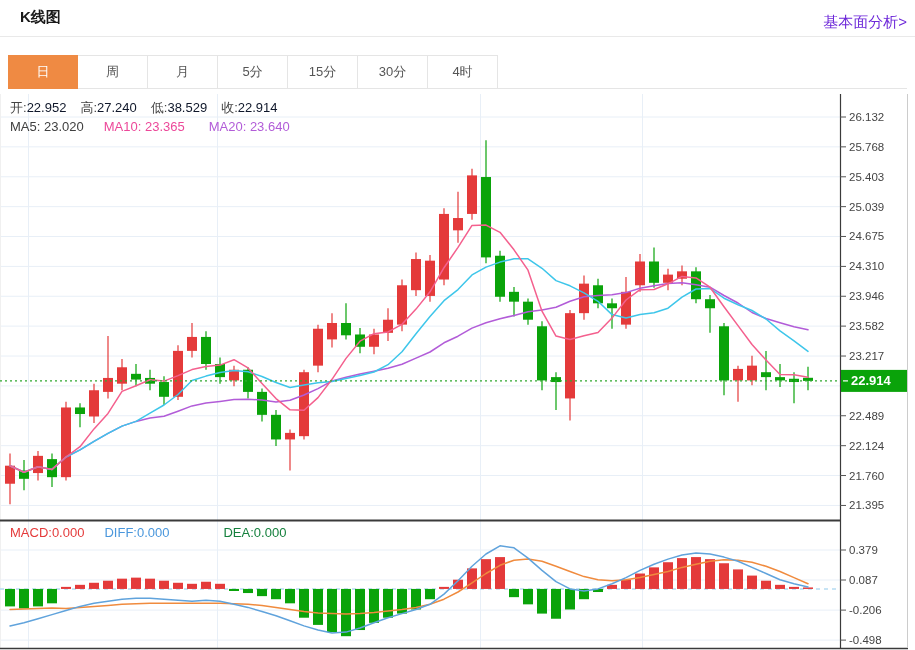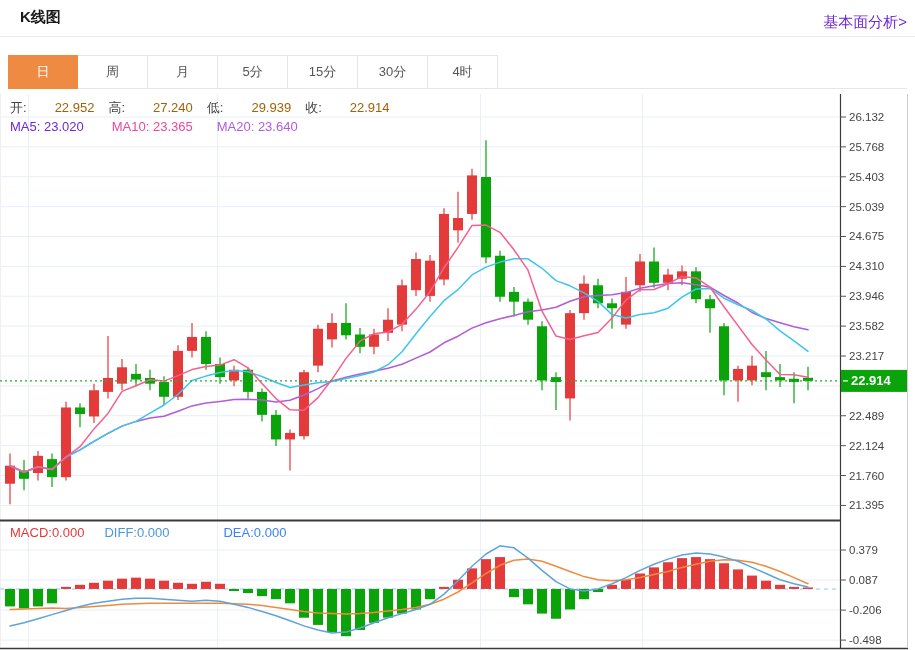--- a/index.html
+++ b/index.html
@@ -12,27 +12,27 @@
   .tabs{position:absolute;left:8px;top:55px;width:899px;height:34px;display:flex;}
   .tab{width:70px;box-sizing:border-box;border:1px solid #e5e5e5;border-left:none;display:flex;align-items:center;justify-content:center;font-size:13px;color:#555;background:#fff;cursor:pointer;}
   .tab.first{border-left:1px solid #e5e5e5;}
   .tab.active{background:#ef8a43;border-color:#ef8a43;color:#fff;}
   .tabs-filler{flex:1;border-bottom:1px solid #e5e5e5;}
   .legend{position:absolute;left:10px;font-size:13px;white-space:nowrap;}
   .legend-ohlc{top:99px;}
   .legend-ma{top:119px;}
   .legend-macd{top:525px;}
   .lab{color:#444;}
-  .val-green{color:#a16207;margin-right:14px;margin-left:28px;}
-  .ma5-t{color:#6d28d9;margin-right:28px;}
+  .val-green{color:#0f172a;margin-right:14px;}
+  .ma5-t{color:#404040;margin-right:20px;}
   .ma10-t{color:#ec4899;margin-right:24px;}
   .ma20-t{color:#b25cd8;}
   .macd-t{color:#e43a3a;margin-right:20px;}
   .diff-t{color:#4a97dc;margin-right:18px;margin-top:8px;}
-  .dea-t{color:#3b82f6;padding-left:36px;}
+  .dea-t{color:#15803d;padding-left:36px;}
 </style>
 </head>
 <body>
 
 <div class="stage">
   <svg id="chart" width="915" height="650">
       <g>
         <line x1="0" y1="117" x2="840" y2="117" stroke="#e8eff7" stroke-width="1"></line>
         <line x1="0" y1="146.85" x2="840" y2="146.85" stroke="#e8eff7" stroke-width="1"></line>
         <line x1="0" y1="176.7820054945056" x2="840" y2="176.7820054945056" stroke="#e8eff7" stroke-width="1"></line>
@@ -300,21 +300,21 @@
       <div class="tab">周</div>
       <div class="tab">月</div>
       <div class="tab">5分</div>
       <div class="tab">15分</div>
       <div class="tab">30分</div>
       <div class="tab">4时</div>
       <div class="tabs-filler"></div>
     </div>
 
   <div class="legend legend-ohlc">
-    <span class="lab">开:</span><span class="val-green">22.952</span><span class="lab">高:</span><span class="val-green">27.240</span><span class="lab">低:</span><span class="val-green">29.939</span><span class="lab">收:</span><span class="val-green">22.914</span>
+    <span class="lab">开:</span><span class="val-green">22.952</span><span class="lab">高:</span><span class="val-green">27.240</span><span class="lab">低:</span><span class="val-green">38.529</span><span class="lab">收:</span><span class="val-green">22.914</span>
   </div>
 
   <div class="legend legend-ma">
     <span class="ma5-t"><span>MA5: </span><span>23.020</span></span><span class="ma10-t"><span>MA10: </span><span>23.365</span></span><span class="ma20-t"><span>MA20: </span><span>23.640</span></span>
   </div>
 
   <div class="legend legend-macd">
     <span class="macd-t"><span>MACD:</span><span>0.000</span></span><span class="diff-t"><span>DIFF:</span><span>0.000</span></span><span class="dea-t"><span>DEA:</span><span>0.000</span></span>
   </div>
 </div>

